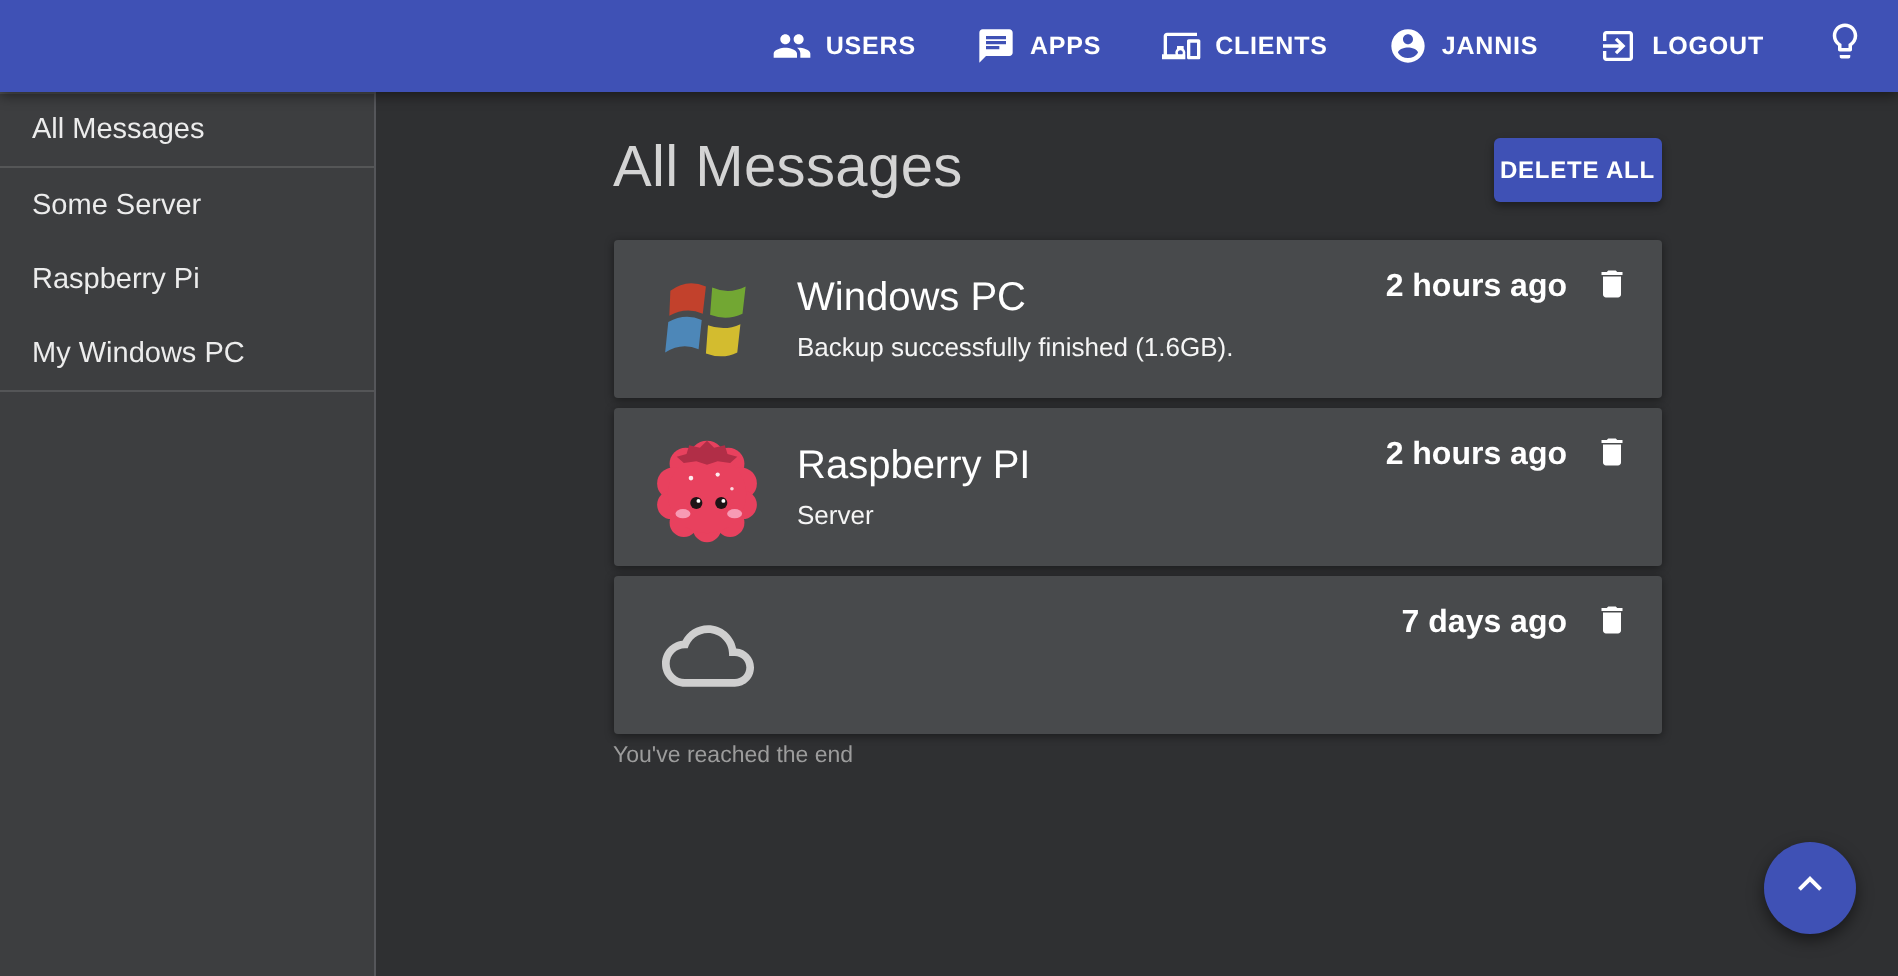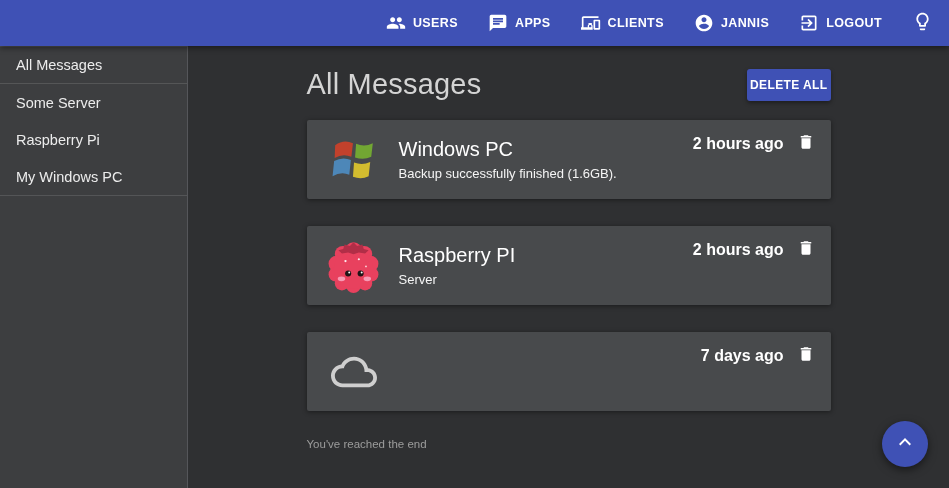--- a/index.html
+++ b/index.html
@@ -74,21 +74,21 @@
     border-radius: 3px;
     box-shadow: 0 2px 4px rgba(0,0,0,0.4);
     cursor: pointer;
   }
 
   .card {
     background: #484a4c;
     height: 79px;
     border-radius: 2px;
     box-shadow: 0 1px 5px rgba(0,0,0,0.45);
-    margin-bottom: 27px;
+    margin-bottom: 5px;
     display: flex;
     align-items: center;
     padding: 0 16px;
     position: relative;
   }
   .card-icon {
     width: 62px; flex-shrink: 0;
     display: flex; align-items: center; justify-content: center;
     margin-right: 14px;
   }

